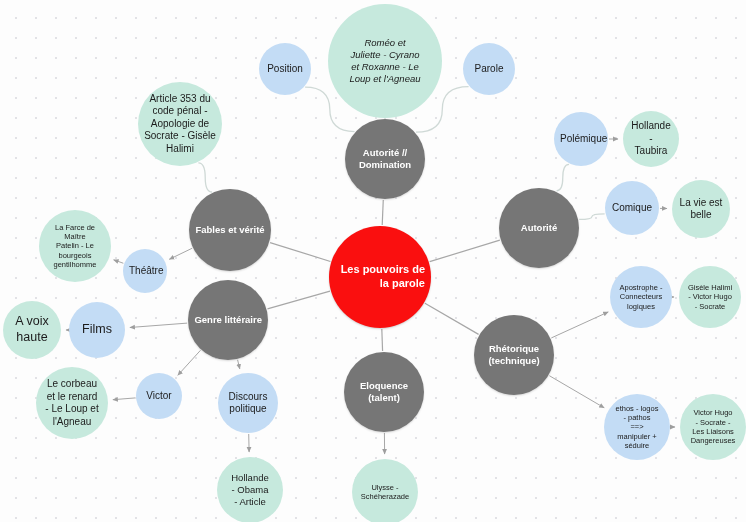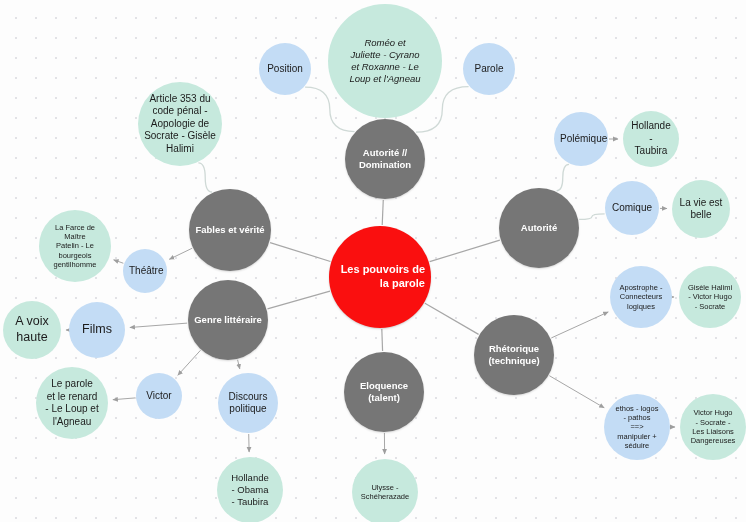--- a/index.html
+++ b/index.html
@@ -138,21 +138,21 @@
       <div class="node n-branch" style="left: 189px; top: 189px; width: 82px; height: 82px;">
         <span class="lbl">Fables et vérité</span>
       </div>
       <div class="node n-mint small" style="left: 138px; top: 82px; width: 84px; height: 84px;">
         <span class="lbl">Article 353 du
 code pénal -
 Aopologie de
 Socrate - Gisèle
 Halimi</span>
       </div>
-      <div class="node n-branch" style="left: 188px; top: 280px; width: 80px; height: 80px;">
+      <div class="node n-branch" style="left: 188px; top: 280px; width: 80px; height: 80px; text-align: right;">
         <span class="lbl">Genre littéraire</span>
       </div>
       <div class="node n-blue small" style="left: 123px; top: 249px; width: 44px; height: 44px;">
         <span class="lbl">Théâtre</span>
       </div>
       <div class="node n-mint tiny" style="left: 39px; top: 210px; width: 72px; height: 72px;">
         <span class="lbl">La Farce de
 Maître
 Patelin - Le
 bourgeois
@@ -162,33 +162,33 @@
         <span class="lbl">Films</span>
       </div>
       <div class="node n-mint big" style="left: 3px; top: 301px; width: 58px; height: 58px; text-align: center;">
         <span class="lbl">A voix
 haute</span>
       </div>
       <div class="node n-blue small" style="left: 136px; top: 373px; width: 46px; height: 46px;">
         <span class="lbl">Victor</span>
       </div>
       <div class="node n-mint small" style="left: 36px; top: 367px; width: 72px; height: 72px;">
-        <span class="lbl">Le parole
+        <span class="lbl">Le corbeau
 et le renard
 - Le Loup et
 l'Agneau</span>
       </div>
       <div class="node n-blue" style="left: 218px; top: 373px; width: 60px; height: 60px;">
         <span class="lbl">Discours
 politique</span>
       </div>
       <div class="node n-mint" style="left: 217px; top: 457px; width: 66px; height: 66px;">
         <span class="lbl">Hollande
 - Obama
-- Taubira</span>
+- Article</span>
       </div>
       <div class="node n-branch" style="left: 344px; top: 352px; width: 80px; height: 80px;">
         <span class="lbl">Eloquence
 (talent)</span>
       </div>
       <div class="node n-mint tiny" style="left: 352px; top: 459px; width: 66px; height: 66px;">
         <span class="lbl">Ulysse -
 Schéherazade</span>
       </div>
       <div class="node n-branch" style="left: 499px; top: 188px; width: 80px; height: 80px;">

